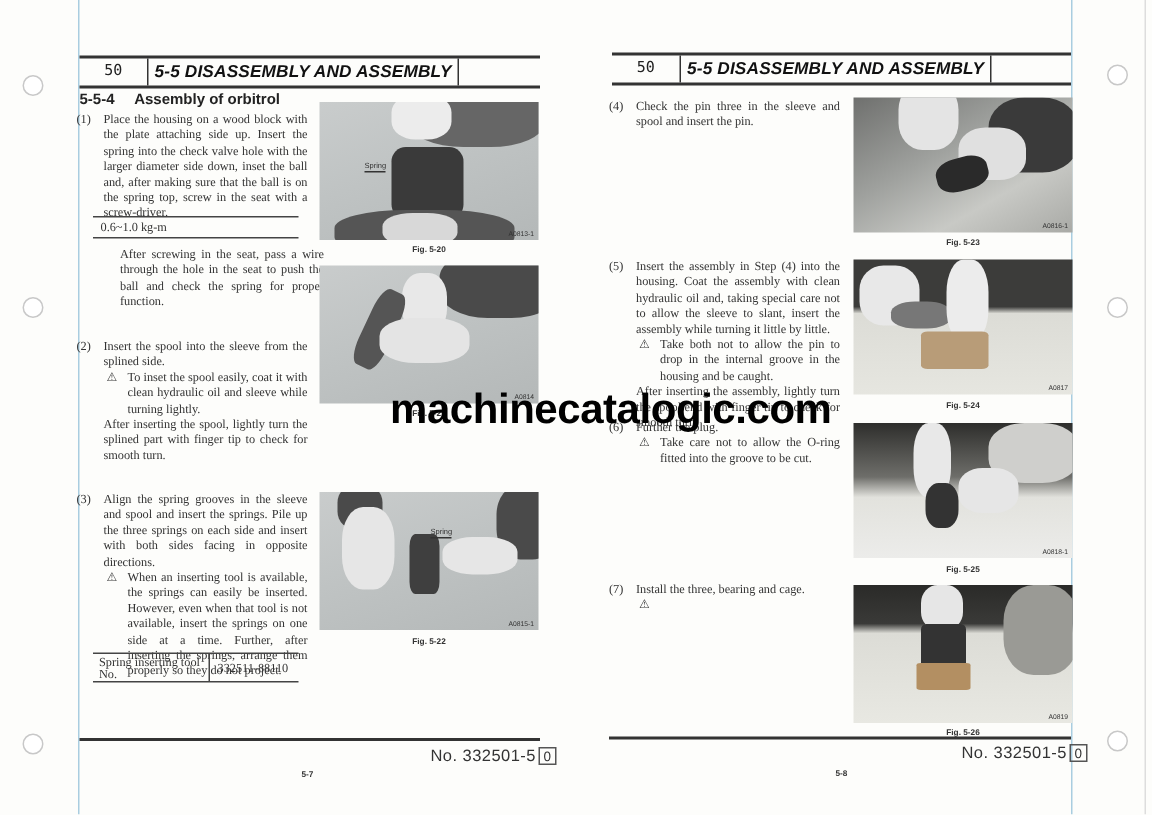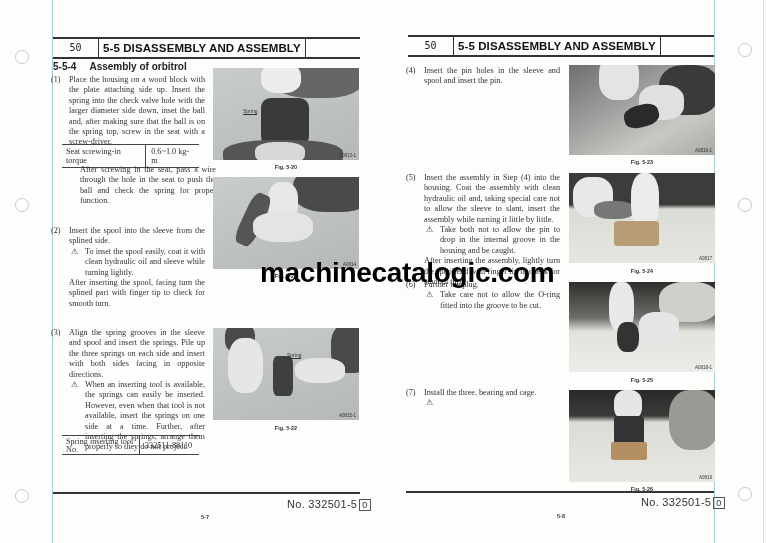--- a/index.html
+++ b/index.html
@@ -4,21 +4,21 @@
 <style>
   * { box-sizing: border-box; margin: 0; padding: 0; }
   html, body { width: 768px; height: 543px; overflow: hidden; background: #fdfdfb; }
   body { position: relative; font-family: "Liberation Serif", serif; color: #2a2a2a; }
 
   .binder-hole { position: absolute; width: 14px; height: 14px; border-radius: 50%; border: 1px solid #c8c8c8; background: #fff; }
   .page-edge { position: absolute; top: 0; width: 1px; height: 543px; background: #a9cde0; }
 
   .header { position: absolute; height: 22px; border-top: 2px solid #333; border-bottom: 2px solid #333; display: flex; align-items: stretch; }
   .header .num { width: 46px; text-align: center; font-family: "DejaVu Sans Mono", monospace; font-size: 10px; line-height: 18px; border-right: 1px solid #333; color: #222; }
-  .header .title { padding: 0 4px; font-family: "Liberation Sans", sans-serif; font-weight: bold; font-size: 11.5px; line-height: 18px; border-right: 1px solid #333; letter-spacing: 0.1px; color: #111; white-space: nowrap; }
+  .header .title { padding: 0 4px; font-family: "Liberation Sans", sans-serif; font-weight: bold; font-size: 11.5px; line-height: 18px; border-right: 1px solid #333; letter-spacing: 0.1px; color: #111; white-space: nowrap; font-style: italic; }
 
   .sub { position: absolute; font-family: "Liberation Sans", sans-serif; font-weight: bold; font-size: 10px; color: #222; }
   .sub .code { display: inline-block; width: 34px; }
 
   .para { position: absolute; font-size: 8.2px; line-height: 10.4px; text-align: justify; color: #333; }
   .para .lbl { position: absolute; left: -18px; top: 0; }
   .note { position: relative; padding-left: 16px; }
   .note .warn { position: absolute; left: 2px; top: 0; font-size: 8px; font-family: "DejaVu Sans", sans-serif; }
 
   .spec { position: absolute; border-top: 1px solid #444; border-bottom: 1px solid #444; display: flex; font-size: 8.2px; color: #333; }
@@ -64,35 +64,34 @@
   <div class="sub" style="left:53px;top:61px;">
     <span class="code">5-5-4</span>
     <span>Assembly of orbitrol</span>
   </div>
 
   <div class="para" style="left:69px;top:75px;width:136px;">
     <span class="lbl">(1)</span>
     <div>Place the housing on a wood block with the plate attaching side up.  Insert the spring into the check valve hole with the larger diameter side down, inset the ball and, after making sure that the ball is on the spring top, screw in the seat with a screw-driver.</div>
   </div>
   <div class="spec" style="left:62px;top:144px;width:137px;">
-    <div class="k">Seat screwing-in torque</div>
     <div class="v">0.6~1.0 kg-m</div>
   </div>
   <div class="para" style="left:69px;top:165px;width:136px;margin-left:11px;">
     <div>After screwing in the seat, pass a wire through the hole in the seat to push the ball and check the spring for proper function.</div>
   </div>
 
   <div class="para" style="left:69px;top:226px;width:136px;">
     <span class="lbl">(2)</span>
     <div>Insert the spool into the sleeve from the splined side.</div>
     <div class="note">
       <span class="warn">⚠</span>
       <div>To inset the spool easily, coat it with clean hydraulic oil and sleeve while turning lightly.</div>
     </div>
-    <div>After inserting the spool, facing turn the splined part with finger tip to check for smooth turn.</div>
+    <div>After inserting the spool, lightly turn the splined part with finger tip to check for smooth turn.</div>
   </div>
 
   <div class="para" style="left:69px;top:328px;width:136px;">
     <span class="lbl">(3)</span>
     <div>Align the spring grooves in the sleeve and spool and insert the springs.  Pile up the three springs on each side and insert with both sides facing in opposite directions.</div>
     <div class="note">
       <span class="warn">⚠</span>
       <div>When an inserting tool is available, the springs can easily be inserted.  However, even when that tool is not available, insert the springs on one side at a time.  Further, after inserting the springs, arrange them properly so they do not project.</div>
     </div>
   </div>
@@ -140,21 +139,21 @@
 </div>
 
 <div>
   <div class="header" style="left:408px;top:35px;width:306px;">
     <div class="num" style="width:46px;">50</div>
     <div class="title">5-5 DISASSEMBLY AND ASSEMBLY</div>
   </div>
 
   <div class="para" style="left:424px;top:66px;width:136px;">
     <span class="lbl">(4)</span>
-    <div>Insert the pin holes in the sleeve and spool and insert the pin.</div>
+    <div>Check the pin three in the sleeve and spool and insert the pin.</div>
   </div>
 
   <div class="para" style="left:424px;top:173px;width:136px;">
     <span class="lbl">(5)</span>
     <div>Insert the assembly in Step (4) into the housing.  Coat the assembly with clean hydraulic oil and, taking special care not to allow the sleeve to slant, insert the assembly while turning it little by little.</div>
     <div class="note">
       <span class="warn">⚠</span>
       <div>Take both not to allow the pin to drop in the internal groove in the housing and be caught.</div>
     </div>
     <div>After inserting the assembly, lightly turn the spool end with finger tip to check for smooth turn.</div>

